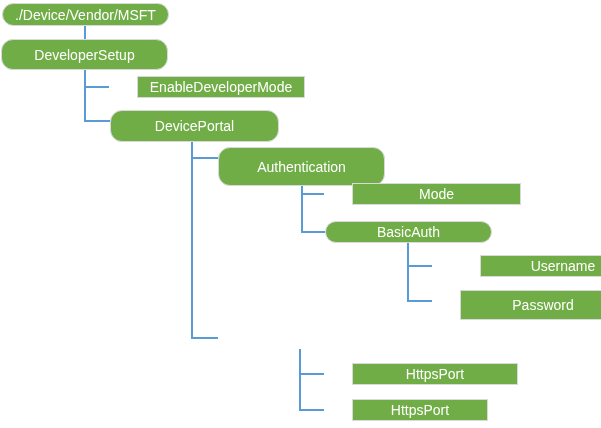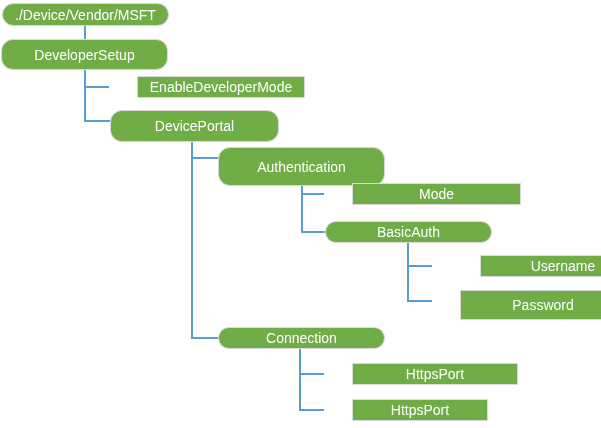--- a/index.html
+++ b/index.html
@@ -56,17 +56,16 @@
 
   <div class="node pill" style="left:2px;   top:3px;   width:167px; height:23px">./Device/Vendor/MSFT</div>
   <div class="node pill" style="left:1px;   top:39px;  width:167px; height:31px">DeveloperSetup</div>
   <div class="node rect" style="left:109px; top:76px;  width:168px; height:22px">EnableDeveloperMode</div>
   <div class="node pill" style="left:110px; top:110px; width:169px; height:32px">DevicePortal</div>
   <div class="node pill" style="left:218px; top:147px; width:167px; height:39px">Authentication</div>
   <div class="node rect" style="left:324px; top:183px; width:169px; height:22px">Mode</div>
   <div class="node pill" style="left:325px; top:221px; width:167px; height:22px">BasicAuth</div>
   <div class="node rect" style="left:452px; top:255px; width:166px; height:22px">Username</div>
   <div class="node rect" style="left:432px; top:290px; width:166px; height:30px">Password</div>
-  <div class="node pill" style="left:218px; top:327px; width:167px; height:22px">Connection</div>
   <div class="node rect" style="left:324px; top:363px; width:166px; height:22px">HttpsPort</div>
   <div class="node rect" style="left:324px; top:399px; width:136px; height:22px">HttpsPort</div>
 
 </div>
 
 </body></html>

